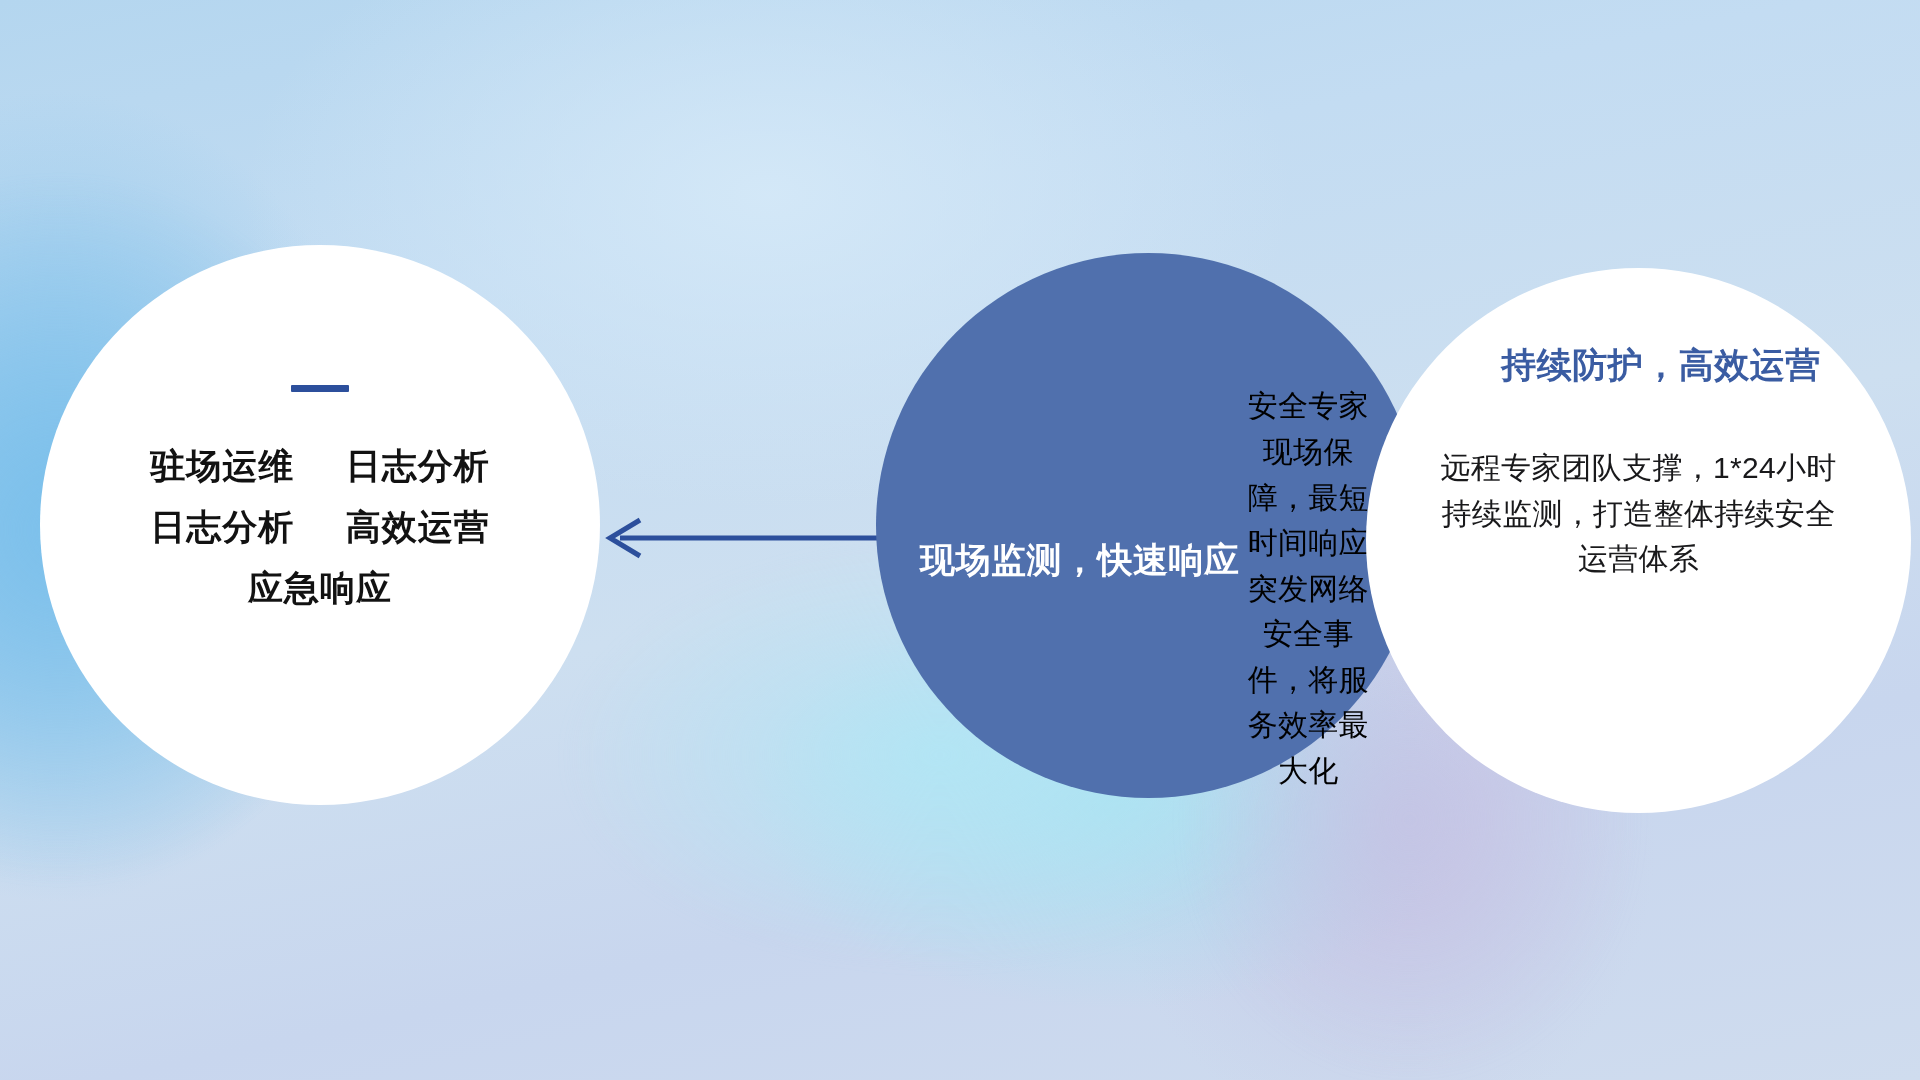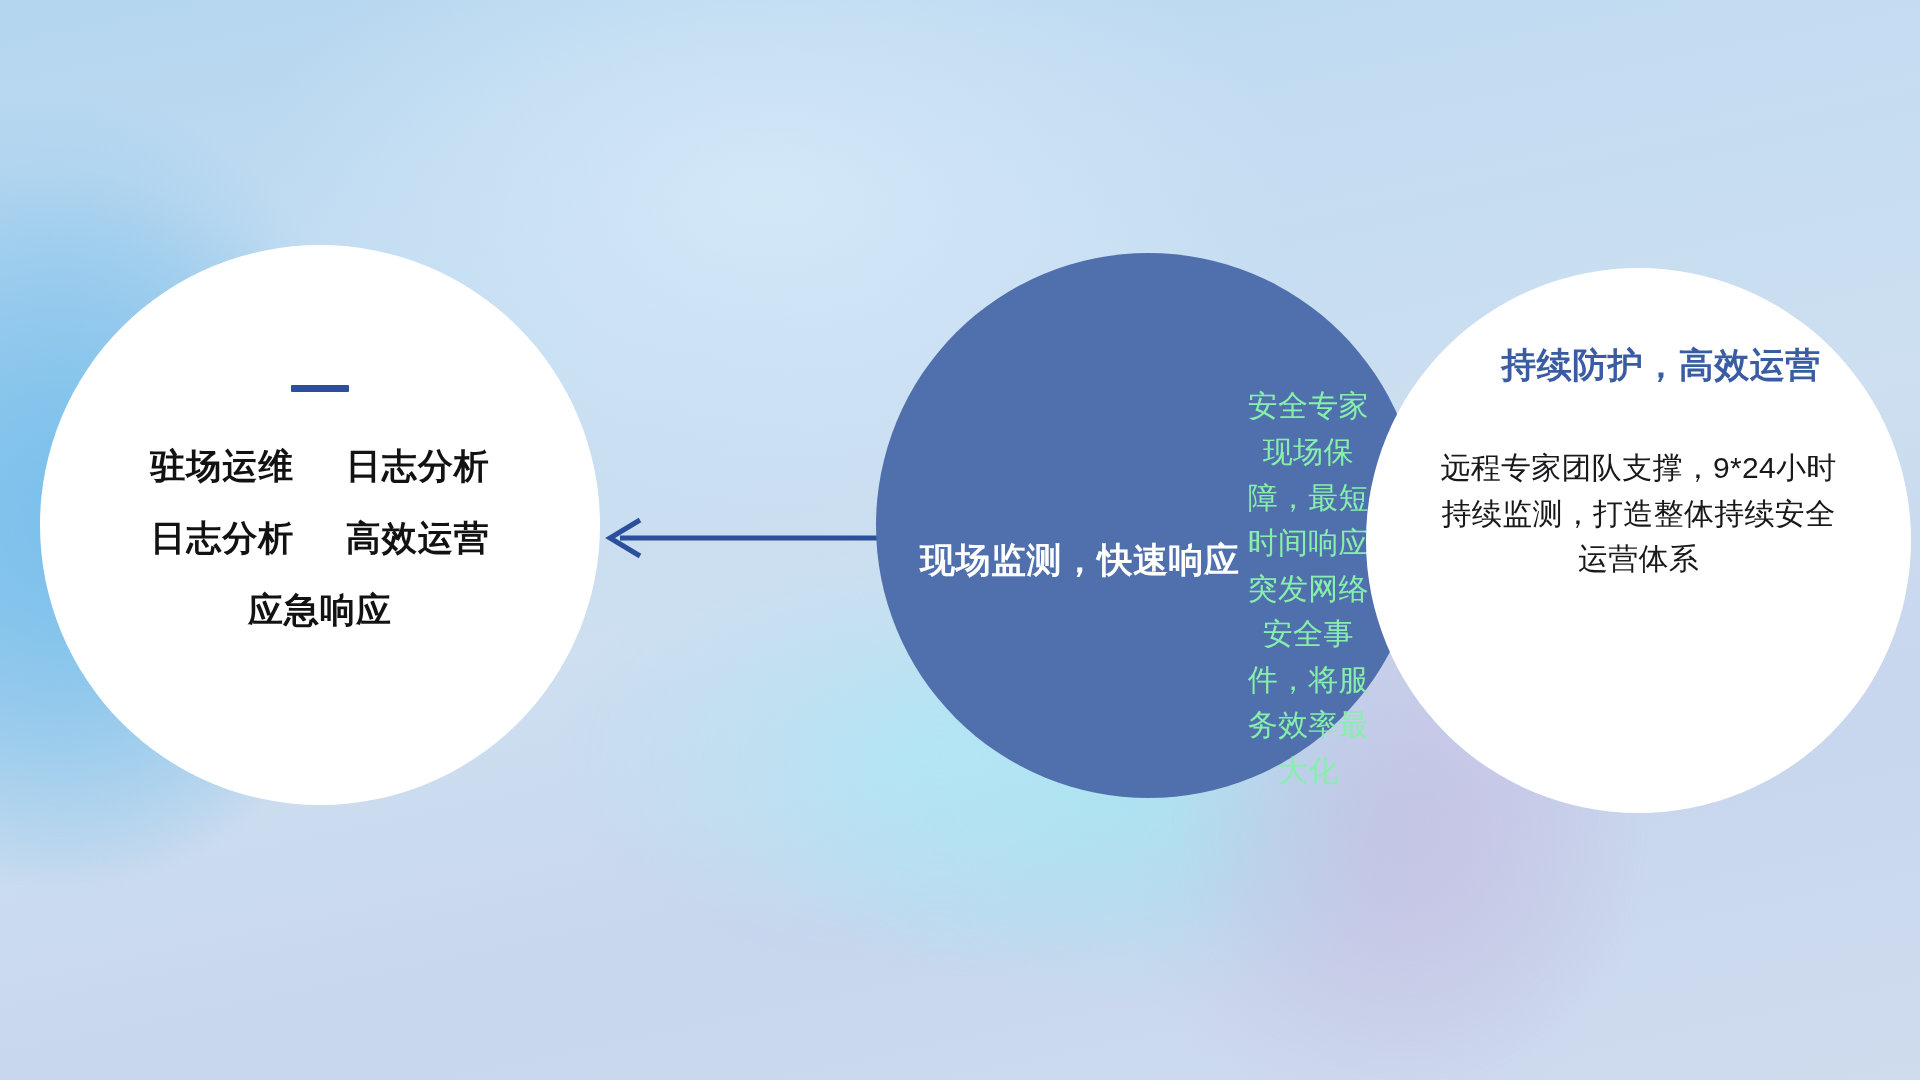--- a/index.html
+++ b/index.html
@@ -54,21 +54,21 @@
     align-items:center; justify-content:flex-start;
     padding-top:140px;
   }
   .accent-dash {
     width:58px; height:7px; border-radius:1px;
     background:#2c4f9c;
     margin-bottom:56px;
   }
   .left-lines {
     display:flex; flex-direction:column; align-items:center;
-    gap:35px;
+    gap:24px;
   }
   .left-line {
     font-size:35px; font-weight:bold; color:#121212;
     letter-spacing:1px; white-space:nowrap;
     line-height:1.05;
   }
   .left-line .gap { display:inline-block; width:30px; }
 
   
   #circle-center {
@@ -80,21 +80,21 @@
     position:absolute; left:0; right:0; top:0; bottom:0;
     display:flex; flex-direction:row; align-items:center;
     padding:70px 44px 0 44px;
   }
   .center-title {
     font-size:35px; font-weight:bold; color:#ffffff;
     white-space:nowrap; letter-spacing:0.5px;
   }
   .center-body {
     margin-top:56px;
-    font-size:30px; color:#86efac; text-align:center;
+    font-size:30px; color:#000000; text-align:center;
     line-height:1.52; max-width:330px; letter-spacing:0.3px;
   }
 
   
   #circle-right {
     left:1366px; top:268px; width:545px; height:545px;
     background:#ffffff;
     z-index:6;
   }
   #circle-right .inner {
@@ -158,17 +158,17 @@
   <div class="circle" id="circle-center">
     <div class="inner">
       <div class="center-title">现场监测，快速响应</div>
       <div class="center-body">安全专家现场保障，最短时间响应突发网络安全事件，将服务效率最大化</div>
     </div>
   </div>
 
   <div class="circle" id="circle-right">
     <div class="inner">
       <div class="right-title">持续防护，高效运营</div>
-      <div class="right-body">远程专家团队支撑，9*24小时持续监测，打造整体持续安全运营体系</div>
+      <div class="right-body">远程专家团队支撑，1*24小时持续监测，打造整体持续安全运营体系</div>
     </div>
   </div>
 
 </div>
 
 </body></html>

